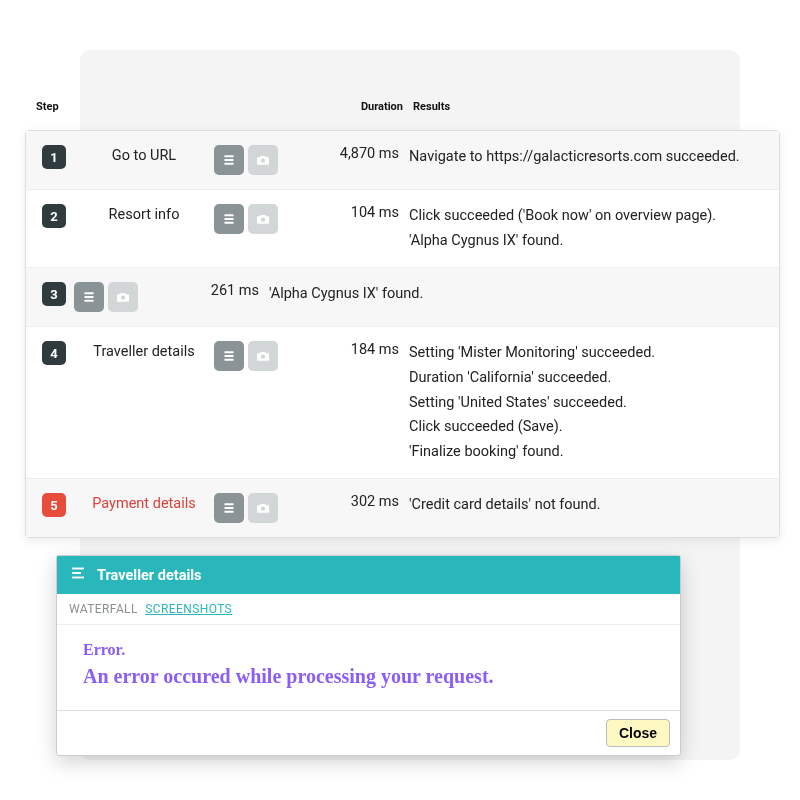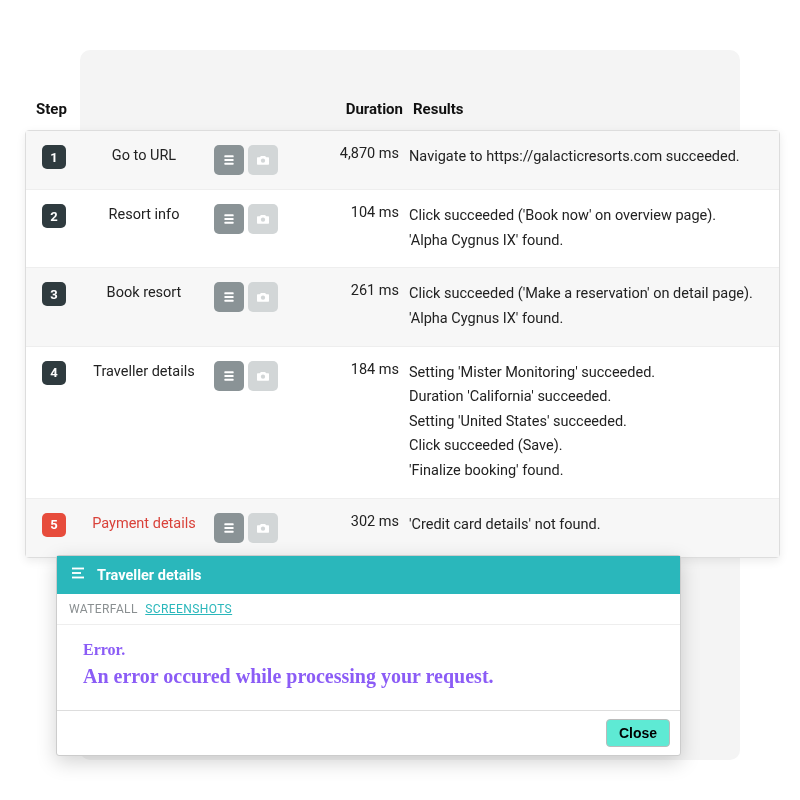--- a/index.html
+++ b/index.html
@@ -22,21 +22,21 @@
     border-radius: 10px;
   }
 
   .headers {
     position: absolute;
     left: 30px;
     top: 100px;
     width: 750px;
     display: flex;
     font-weight: 700;
-    font-size: 15px;
+    font-size: 11px;
     color: #111;
     padding: 0 0 12px 0;
   }
   .col-step   { width: 48px; padding-left: 6px; }
   .col-name   { width: 140px; text-align: center; }
   .col-icons  { width: 100px; }
   .col-dur    { width: 95px; text-align: right; padding-right: 10px; }
   .col-res    { flex: 1; padding-right: 14px; }
 
   .table {
@@ -130,21 +130,21 @@
     color: #8b5cf6;
   }
   .dialog-body h4 { font-size: 16px; margin-bottom: 6px; font-weight: 700;}
   .dialog-body p { font-size: 20px; font-weight: 700;}
   .dialog-footer {
     border-top: 1px solid #ddd;
     padding: 8px 10px;
     text-align: right;
   }
   .close-btn {
-    background: #5eead4;
+    background: #fef9c3;
     border: 1px solid #bbb;
     border-radius: 4px;
     padding: 5px 12px;
     font-size: 14px;
     font-weight: 600;
     cursor: pointer;
   }
 </style>
 </head>
 <body>
@@ -202,36 +202,34 @@
       <div class="col-dur">104 ms</div>
       <div class="col-res results">
         <p>Click succeeded ('Book now' on overview page).</p>
         <p>'Alpha Cygnus IX' found.</p>
       </div>
     </div>
     <div class="row">
       <div class="col-step">
         <div class="step-badge">3</div>
       </div>
-      <div class="col-name step-name">Book resort</div>
       <div class="col-icons"><span class="icon-btn dark">
           <svg viewBox="0 0 24 24" fill="#fff">
             <rect x="5" y="5" width="14" height="3" rx="1"></rect>
             <rect x="5" y="10.5" width="14" height="3" rx="1"></rect>
             <rect x="5" y="16" width="14" height="3" rx="1"></rect>
           </svg>
         </span><span class="icon-btn light">
           <svg viewBox="0 0 24 24" fill="#fff">
             <path d="M4 8h3l2-2h6l2 2h3a1 1 0 011 1v9a1 1 0 01-1 1H4a1 1 0 01-1-1V9a1 1 0 011-1z"></path>
             <circle cx="12" cy="13" r="3.2" fill="#d2d6d7"></circle>
           </svg>
         </span></div>
       <div class="col-dur">261 ms</div>
       <div class="col-res results">
-        <p>Click succeeded ('Make a reservation' on detail page).</p>
         <p>'Alpha Cygnus IX' found.</p>
       </div>
     </div>
     <div class="row">
       <div class="col-step">
         <div class="step-badge">4</div>
       </div>
       <div class="col-name step-name">Traveller details</div>
       <div class="col-icons"><span class="icon-btn dark">
           <svg viewBox="0 0 24 24" fill="#fff">

